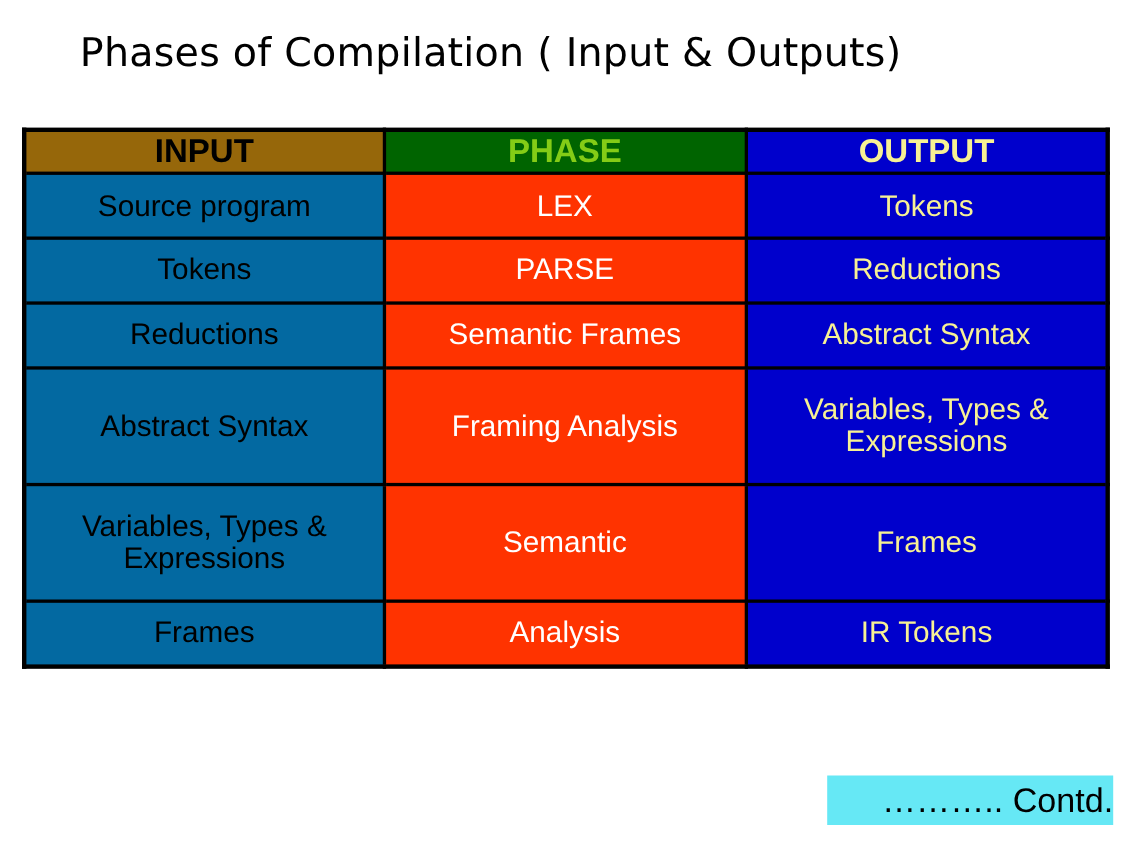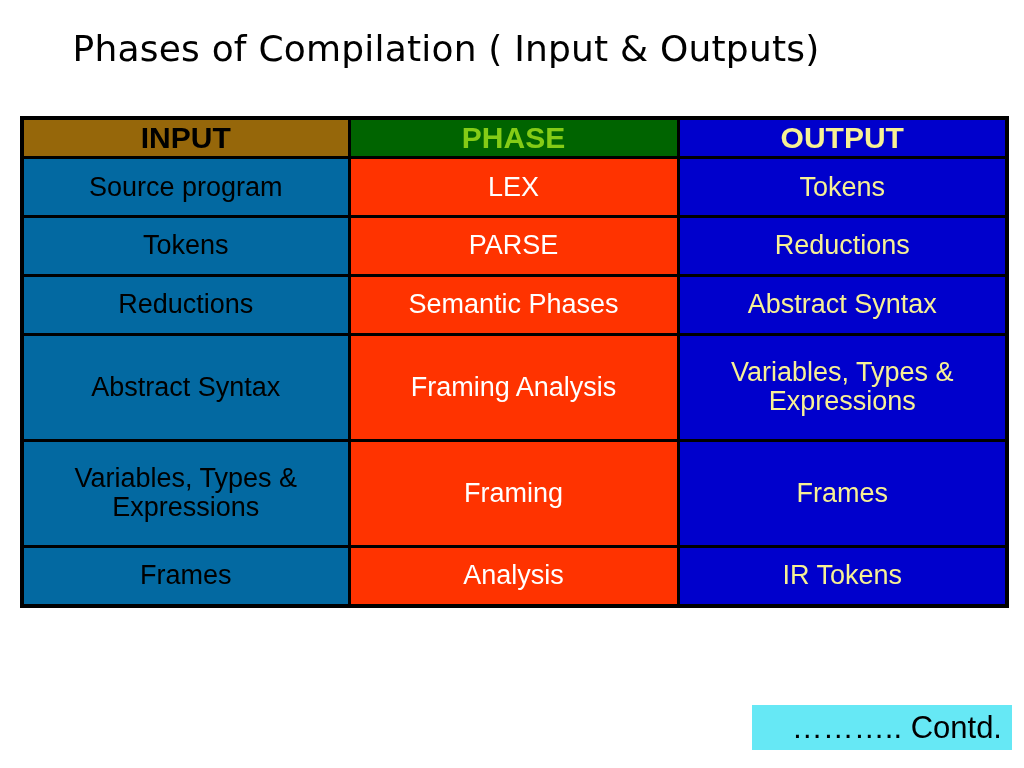--- a/index.html
+++ b/index.html
@@ -99,21 +99,20 @@
     position: absolute;
     left: 752px;
     top: 705px;
     width: 260px;
     height: 45px;
     background: #66e8f5;
     color: #000000;
     display: flex;
     align-items: center;
     justify-content: flex-end;
-    padding-right: 10px;
     box-sizing: border-box;
     font-family: "Liberation Sans", sans-serif;
     font-size: 31px;
     font-weight: normal;
     white-space: nowrap;
   }
 </style>
 </head>
 <body>
 
@@ -138,31 +137,31 @@
       <td class="cell-phase">LEX</td>
       <td class="cell-output">Tokens</td>
     </tr>
     <tr>
       <td class="cell-input">Tokens</td>
       <td class="cell-phase">PARSE</td>
       <td class="cell-output">Reductions</td>
     </tr>
     <tr>
       <td class="cell-input">Reductions</td>
-      <td class="cell-phase">Semantic Phases</td>
+      <td class="cell-phase">Semantic Frames</td>
       <td class="cell-output">Abstract Syntax</td>
     </tr>
     <tr>
       <td class="cell-input">Abstract Syntax</td>
       <td class="cell-phase">Framing Analysis</td>
       <td class="cell-output">Variables, Types &amp; Expressions</td>
     </tr>
     <tr>
       <td class="cell-input">Variables, Types &amp; Expressions</td>
-      <td class="cell-phase">Framing</td>
+      <td class="cell-phase">Semantic</td>
       <td class="cell-output">Frames</td>
     </tr>
     <tr>
       <td class="cell-input">Frames</td>
       <td class="cell-phase">Analysis</td>
       <td class="cell-output">IR Tokens</td>
     </tr>
   </tbody>
 </table>
 

